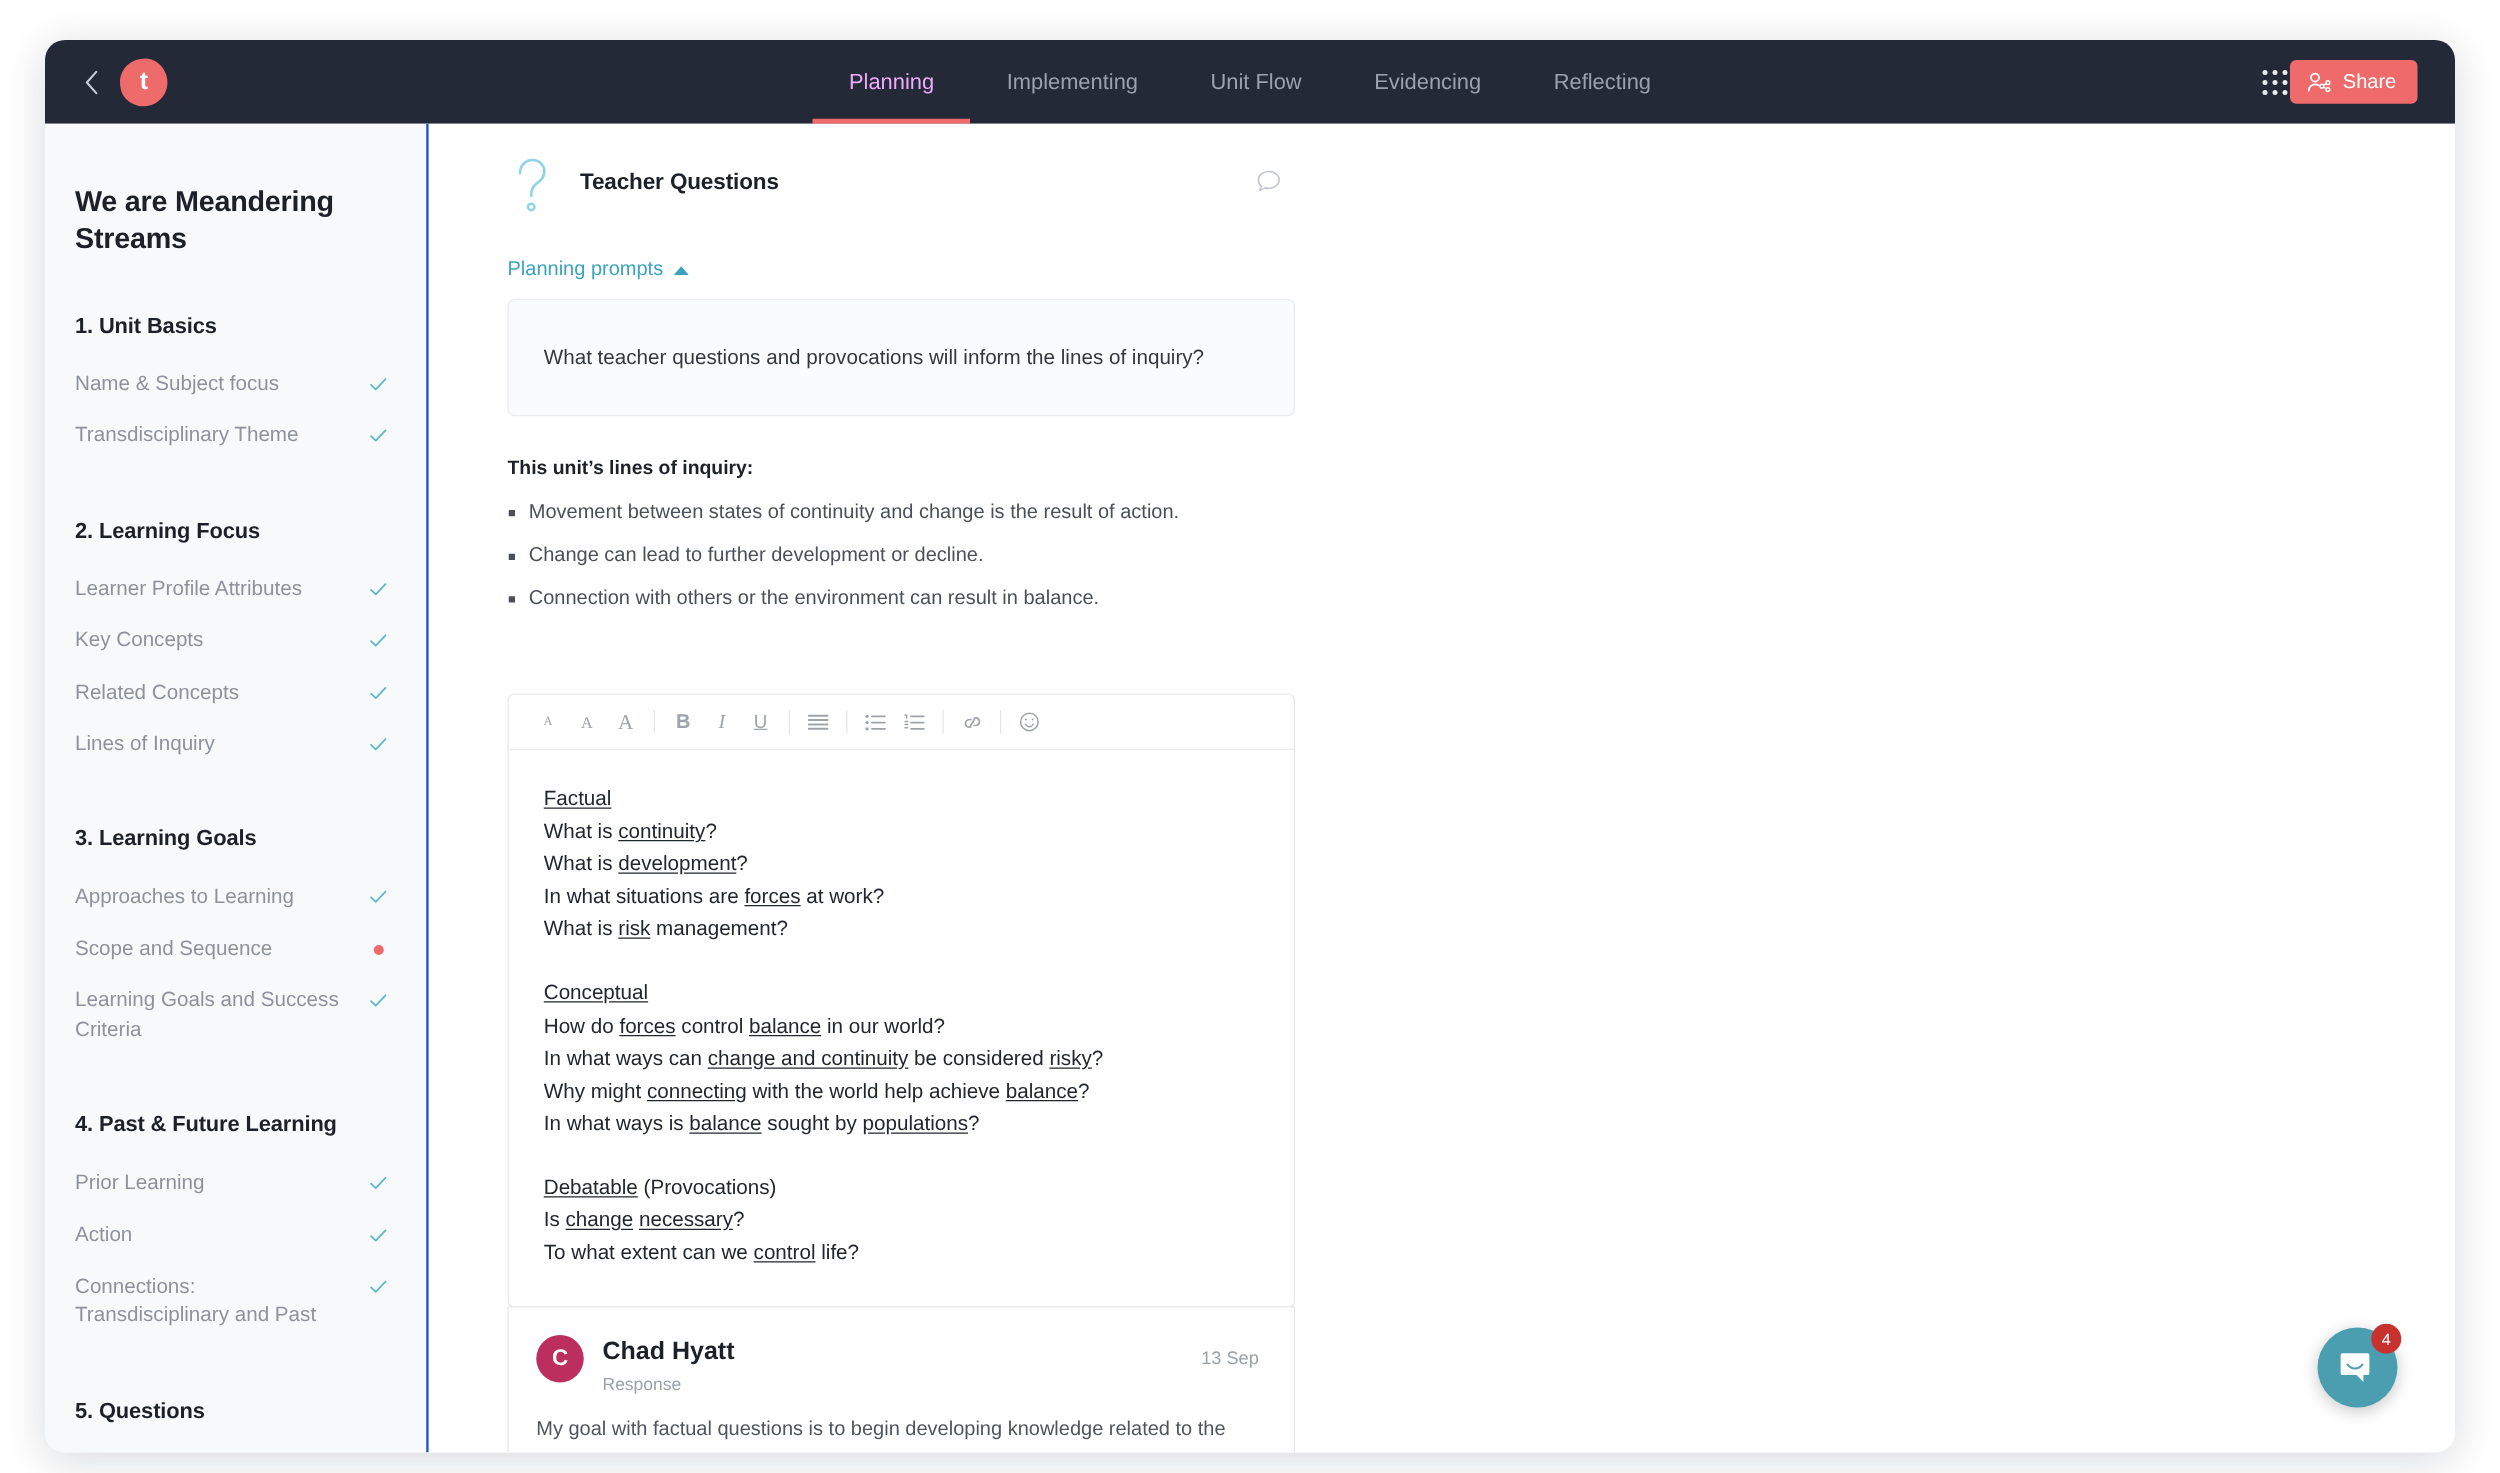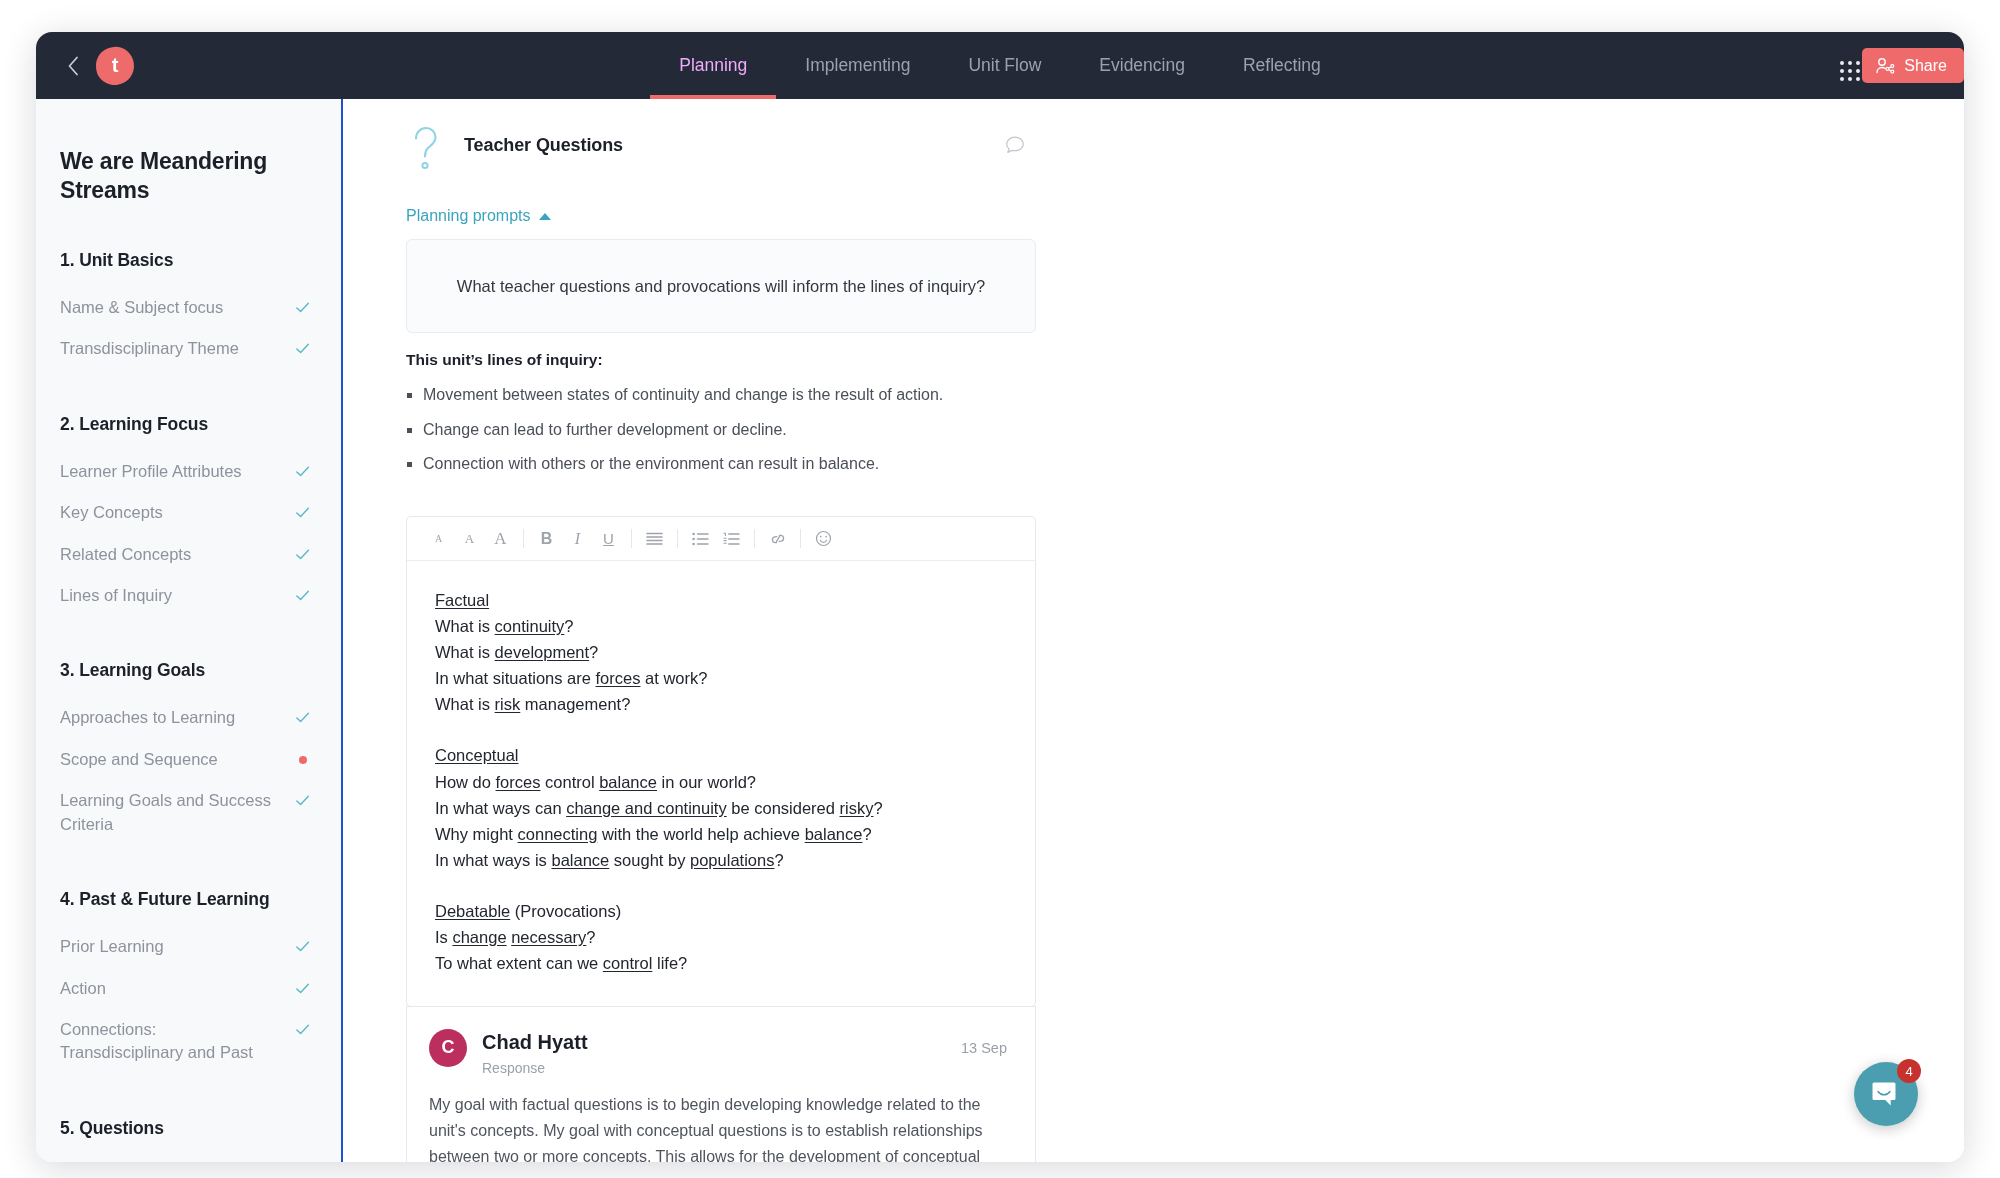--- a/index.html
+++ b/index.html
@@ -95,21 +95,22 @@
   .topnav-item.active::after {
     content: "";
     position: absolute;
     left: 0; right: 0; bottom: 0;
     height: 4px;
     background: #ef6b6b;
   }
 
   .topbar-right {
     display: flex;
-    align-items: flex-end;
+    align-items: center;
+    padding-right: 30px;
     flex: none;
     width: 300px;
     justify-content: flex-end;
   }
   .grid-icon {
     width: 24px; height: 24px;
     display: grid;
     grid-template-columns: repeat(3, 4px);
     grid-template-rows: repeat(3, 4px);
     gap: 4px;
@@ -253,36 +254,35 @@
 
   .prompt-box {
     width: 630px;
     min-height: 94px;
     background: #fafbfc;
     border: 1px solid #e9ebef;
     border-radius: 6px;
     display: flex;
     align-items: center;
     padding: 18px 28px;
-    margin-bottom: 18px;
-    justify-content: center;
+    margin-bottom: 33px;
   }
   .prompt-text {
     font-size: 16.5px;
     color: #333840;
     line-height: 1.5;
   }
 
   .loi-title {
     font-size: 15.5px;
     font-weight: 700;
     color: #1c2029;
     margin-bottom: 15px;
   }
-  .loi-list { list-style: none; margin-bottom: 40px; }
+  .loi-list { list-style: none; margin-bottom: 64px; }
   .loi-list li {
     position: relative;
     padding-left: 17px;
     font-size: 16px;
     color: #4a4f58;
     line-height: 1.42;
     margin-bottom: 12px;
   }
   .loi-list li::before {
     content: "";

